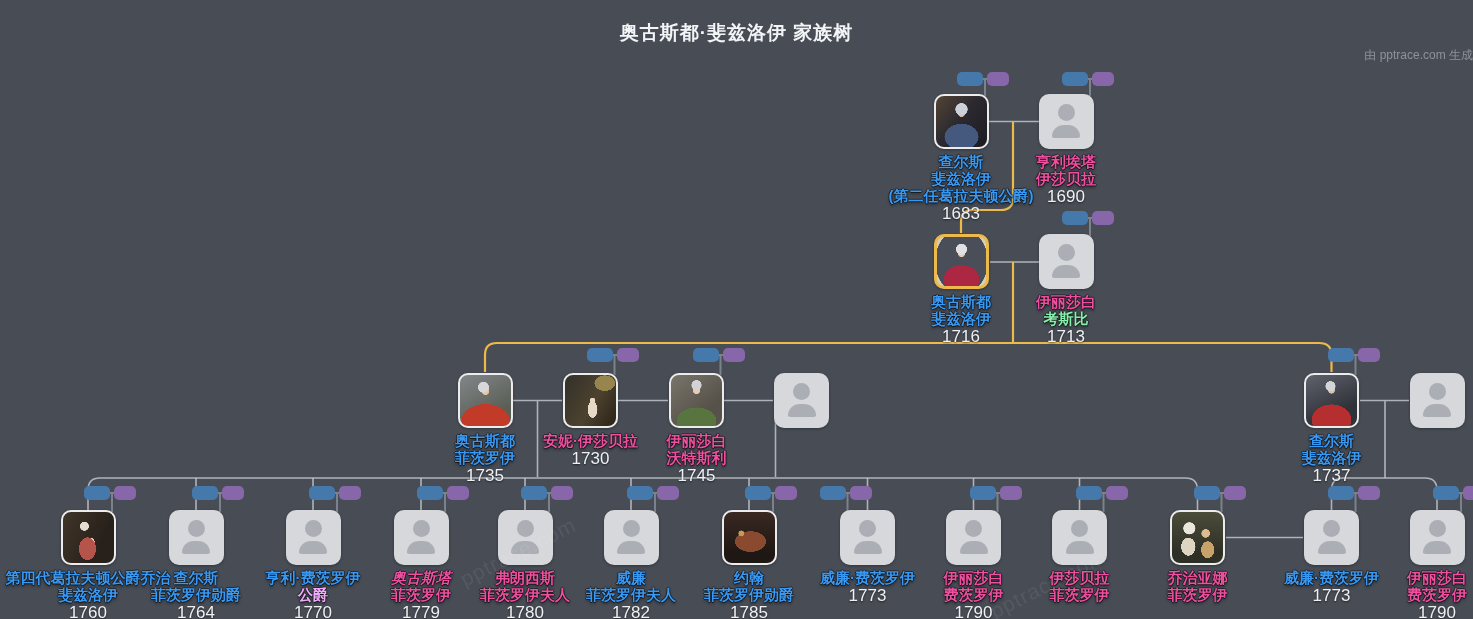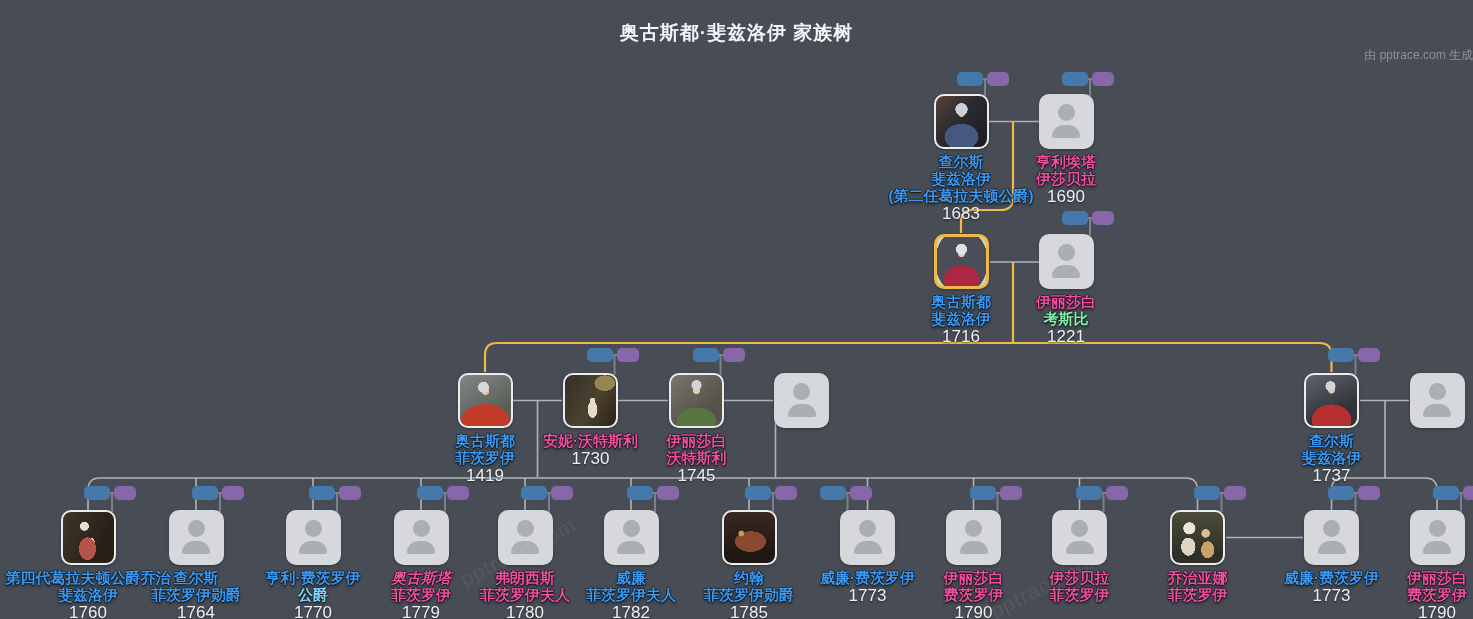--- a/index.html
+++ b/index.html
@@ -155,29 +155,29 @@
     <div class="year" style="left: 1066px; top: 187px;">1690</div>
     <div class="pbox portrait art-augustus1716 root" style="left: 933.5px; top: 234px;"></div>
     <div class="name" style="left: 961px; top: 293px; color: rgb(56, 152, 242);">奥古斯都</div>
     <div class="name" style="left: 961px; top: 310px; color: rgb(56, 152, 242);">斐兹洛伊</div>
     <div class="year" style="left: 961px; top: 327px;">1716</div>
     <div class="pbox placeholder" style="left: 1038.5px; top: 234px;"></div>
     <div class="pill" style="left: 1062px; top: 211px; width: 26px; background: rgb(70, 121, 171);"></div>
     <div class="pill" style="left: 1092px; top: 211px; width: 22px; background: rgb(135, 102, 170);"></div>
     <div class="name" style="left: 1066px; top: 293px; color: rgb(238, 79, 160);">伊丽莎白</div>
     <div class="name" style="left: 1066px; top: 310px; color: #86efac;">考斯比</div>
-    <div class="year" style="left: 1066px; top: 327px;">1221</div>
+    <div class="year" style="left: 1066px; top: 327px;">1713</div>
     <div class="pbox portrait art-augustus1735" style="left: 457.5px; top: 373px;"></div>
     <div class="name" style="left: 485px; top: 432px; color: rgb(56, 152, 242);">奥古斯都</div>
     <div class="name" style="left: 485px; top: 449px; color: rgb(56, 152, 242);">菲茨罗伊</div>
-    <div class="year" style="left: 485px; top: 466px;">1419</div>
+    <div class="year" style="left: 485px; top: 466px;">1735</div>
     <div class="pbox portrait art-anne" style="left: 563px; top: 373px;"></div>
     <div class="pill" style="left: 586.5px; top: 348px; width: 26px; background: rgb(70, 121, 171);"></div>
     <div class="pill" style="left: 616.5px; top: 348px; width: 22px; background: rgb(135, 102, 170);"></div>
-    <div class="name" style="left: 590.5px; top: 432px; color: rgb(238, 79, 160);">安妮·沃特斯利</div>
+    <div class="name" style="left: 590.5px; top: 432px; color: rgb(238, 79, 160);">安妮·伊莎贝拉</div>
     <div class="year" style="left: 590.5px; top: 449px;">1730</div>
     <div class="pbox portrait art-elizabeth-w" style="left: 669px; top: 373px;"></div>
     <div class="pill" style="left: 692.5px; top: 348px; width: 26px; background: rgb(70, 121, 171);"></div>
     <div class="pill" style="left: 722.5px; top: 348px; width: 22px; background: rgb(135, 102, 170);"></div>
     <div class="name" style="left: 696.5px; top: 432px; color: rgb(238, 79, 160);">伊丽莎白</div>
     <div class="name" style="left: 696.5px; top: 449px; color: rgb(238, 79, 160);">沃特斯利</div>
     <div class="year" style="left: 696.5px; top: 466px;">1745</div>
     <div class="pbox placeholder" style="left: 774px; top: 373px;"></div>
     <div class="pbox portrait art-charles1737" style="left: 1304px; top: 373px;"></div>
     <div class="pill" style="left: 1327.5px; top: 348px; width: 26px; background: rgb(70, 121, 171);"></div>
@@ -195,21 +195,21 @@
     <div class="pbox placeholder" style="left: 168.5px; top: 510px;"></div>
     <div class="pill" style="left: 192px; top: 486px; width: 26px; background: rgb(70, 121, 171);"></div>
     <div class="pill" style="left: 222px; top: 486px; width: 22px; background: rgb(135, 102, 170);"></div>
     <div class="name" style="left: 196px; top: 569px; color: rgb(56, 152, 242);">查尔斯</div>
     <div class="name" style="left: 196px; top: 586px; color: rgb(56, 152, 242);">菲茨罗伊勋爵</div>
     <div class="year" style="left: 196px; top: 603px;">1764</div>
     <div class="pbox placeholder" style="left: 285.5px; top: 510px;"></div>
     <div class="pill" style="left: 309px; top: 486px; width: 26px; background: rgb(70, 121, 171);"></div>
     <div class="pill" style="left: 339px; top: 486px; width: 22px; background: rgb(135, 102, 170);"></div>
     <div class="name" style="left: 313px; top: 569px; color: rgb(56, 152, 242);">亨利·费茨罗伊</div>
-    <div class="name" style="left: 313px; top: 586px; color: #7dd3fc;">公爵</div>
+    <div class="name" style="left: 313px; top: 586px; color: #f0abfc;">公爵</div>
     <div class="year" style="left: 313px; top: 603px;">1770</div>
     <div class="pbox placeholder" style="left: 393.5px; top: 510px;"></div>
     <div class="pill" style="left: 417px; top: 486px; width: 26px; background: rgb(70, 121, 171);"></div>
     <div class="pill" style="left: 447px; top: 486px; width: 22px; background: rgb(135, 102, 170);"></div>
     <div class="name" style="left: 421px; top: 569px; color: rgb(238, 79, 160); font-style: italic;">奥古斯塔</div>
     <div class="name" style="left: 421px; top: 586px; color: rgb(238, 79, 160);">菲茨罗伊</div>
     <div class="year" style="left: 421px; top: 603px;">1779</div>
     <div class="pbox placeholder" style="left: 497.5px; top: 510px;"></div>
     <div class="pill" style="left: 521px; top: 486px; width: 26px; background: rgb(70, 121, 171);"></div>
     <div class="pill" style="left: 551px; top: 486px; width: 22px; background: rgb(135, 102, 170);"></div>

